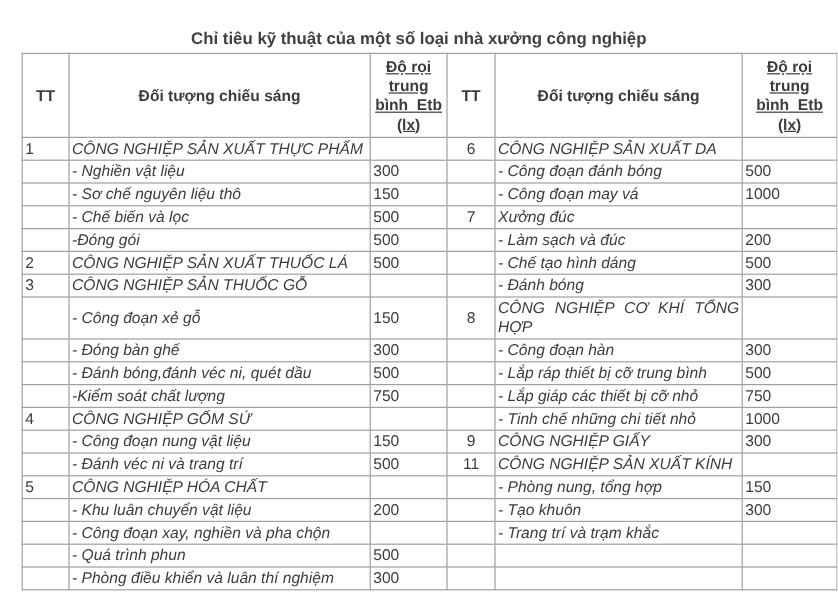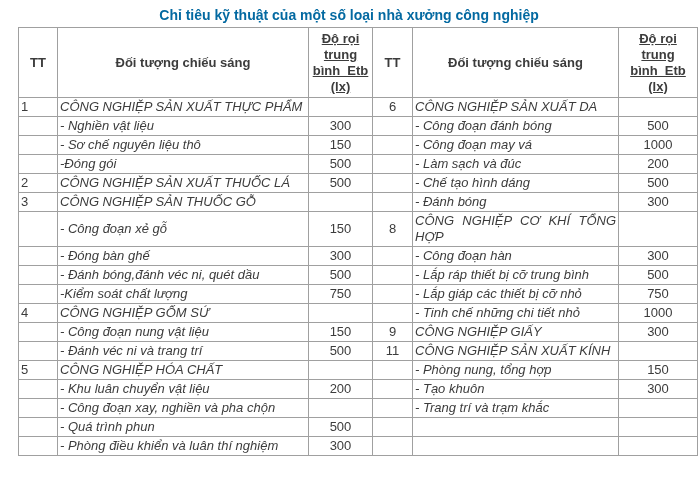--- a/index.html
+++ b/index.html
@@ -6,26 +6,26 @@
   html, body { margin: 0; padding: 0; background: #ffffff; }
   body { font-family: "Liberation Sans", sans-serif; }
   .page {
     width: 698px;
     height: 499px;
     background: #ffffff;
     overflow: hidden;
   }
   .title {
     margin: 0;
-    padding-top: 7px;
+    padding-top: 24px;
     padding-bottom: 4px;
     text-align: center;
     font-size: 14px;
     font-weight: bold;
-    color: #0369a1;
+    color: #404040;
   }
   table.spec {
     border-collapse: collapse;
     table-layout: fixed;
     margin-left: 18px;
     width: 679px;
   }
   table.spec th, table.spec td {
     border: 1px solid #a0a0a0;
     font-size: 13px;
@@ -38,21 +38,21 @@
   table.spec th {
     font-weight: bold;
     text-align: center;
     height: 70px;
   }
   th.lux-h { white-space: pre-wrap; text-decoration: underline; }
   tbody tr { height: 19px; }
   td.tt-l { text-align: left; }
   td.tt-r { text-align: center; }
   td.obj  { text-align: justify; font-style: italic; }
-  td.val  { text-align: center; }
+  td.val  { text-align: left; }
 </style>
 </head>
 <body>
 
 <div class="page">
   <p class="title">Chỉ tiêu kỹ thuật của một số loại nhà xưởng công nghiệp</p>
 
   <table class="spec">
     <colgroup>
       <col style="width:39px">
@@ -98,20 +98,28 @@
         <tr>
           <td class="tt-l">&nbsp;</td>
           <td class="obj">- Sơ chế nguyên liệu thô</td>
           <td class="val">150</td>
           <td class="tt-r">&nbsp;</td>
           <td class="obj">- Công đoạn may vá</td>
           <td class="val">1000</td>
         </tr>
         <tr>
           <td class="tt-l">&nbsp;</td>
+          <td class="obj">- Chế biến và lọc</td>
+          <td class="val">500</td>
+          <td class="tt-r">7</td>
+          <td class="obj">Xưởng đúc</td>
+          <td class="val">&nbsp;</td>
+        </tr>
+        <tr>
+          <td class="tt-l">&nbsp;</td>
           <td class="obj">-Đóng gói</td>
           <td class="val">500</td>
           <td class="tt-r">&nbsp;</td>
           <td class="obj">- Làm sạch và đúc</td>
           <td class="val">200</td>
         </tr>
         <tr>
           <td class="tt-l">2</td>
           <td class="obj">CÔNG NGHIỆP SẢN XUẤT THUỐC LÁ</td>
           <td class="val">500</td>

